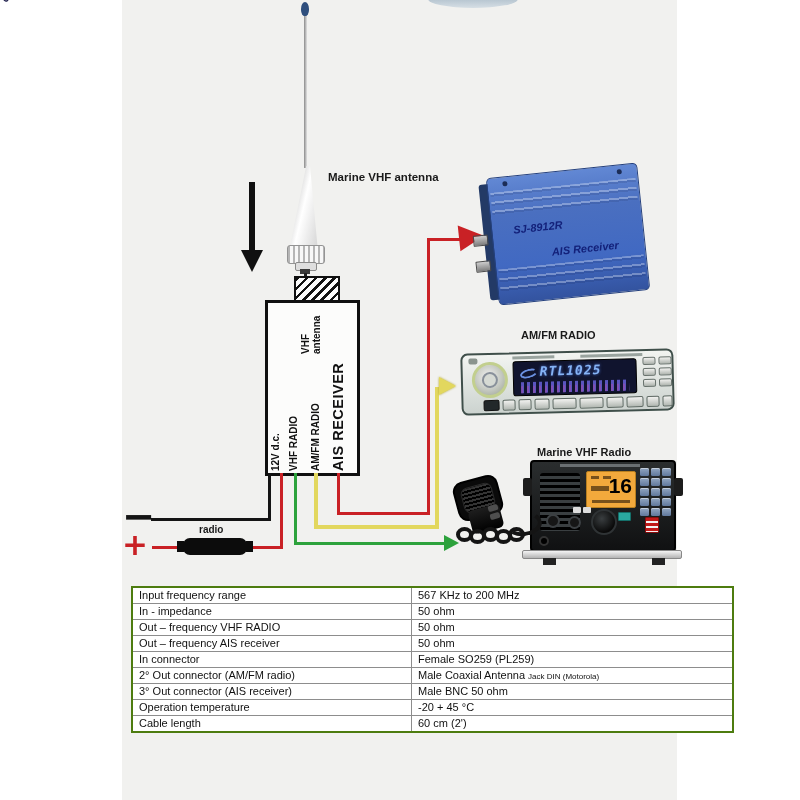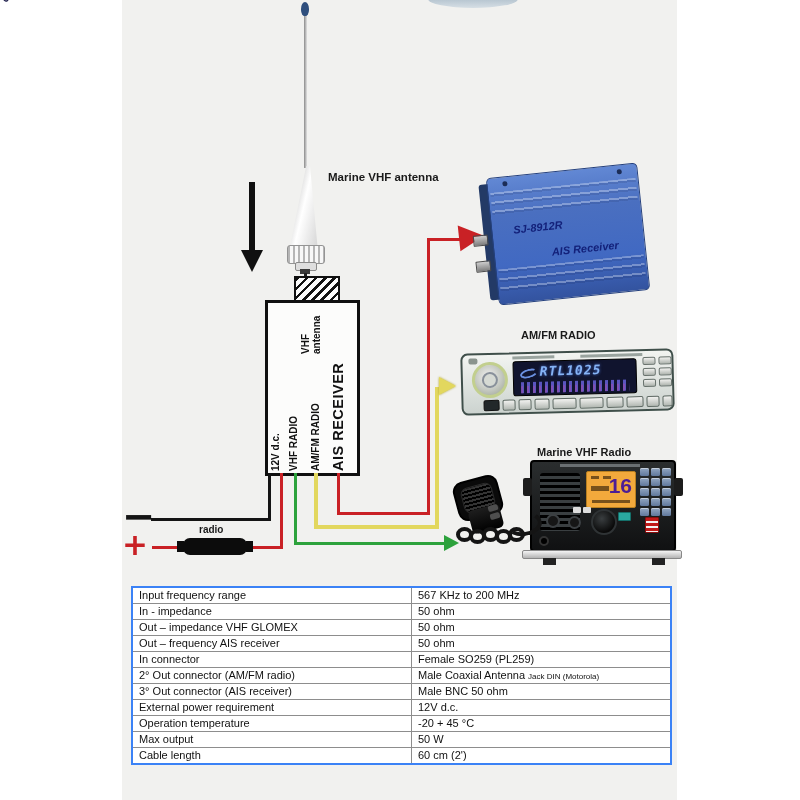--- a/index.html
+++ b/index.html
@@ -88,21 +88,21 @@
   .st-brow div.dark{background:#22282a;border-color:#111;}
 
   
   .vhf-label{left:537px;top:446px;font-size:11px;}
   .vhf-body{left:530px;top:460px;width:146px;height:92px;background:linear-gradient(180deg,#2a2d2e,#101112);border:2px solid #000;border-radius:4px;box-sizing:border-box;}
   .vhf-topstrip{left:28px;top:2px;width:80px;height:3px;background:#6a6f72;}
   .vhf-sideknob-l{left:-9px;top:16px;width:9px;height:18px;background:#1c1c1c;border-radius:2px;}
   .vhf-sideknob-r{right:-9px;top:16px;width:9px;height:18px;background:#1c1c1c;border-radius:2px;}
   .vhf-grille{left:8px;top:11px;width:40px;height:58px;border-radius:3px;background:repeating-linear-gradient(180deg,#000 0 3px,#3a3f41 3px 6px);}
   .vhf-display{left:54px;top:9px;width:50px;height:37px;background:var(--display-amber);border:1px solid #b87f20;border-radius:2px;box-sizing:border-box;}
-  .vhf-ch{right:3px;top:0px;font-size:21px;font-weight:bold;color:#4c1d95;line-height:1.3;}
+  .vhf-ch{right:3px;top:0px;font-size:21px;font-weight:bold;color:#000000;line-height:1.3;}
   .vd-bar{position:absolute;background:rgba(20,10,0,.55);height:3px;}
   .vhf-keypad{left:108px;top:6px;display:grid;grid-template-columns:9px 9px 9px;grid-auto-rows:8px;gap:2px;}
   .vhf-keypad div{background:linear-gradient(180deg,#93a7c2,#60789c);border-radius:1.5px;box-shadow:inset 0 1px rgba(255,255,255,.45);}
   .vhf-knob-s1{left:14px;top:52px;width:14px;height:14px;border-radius:50%;background:#161616;border:2px solid #3c4043;box-sizing:border-box;}
   .vhf-knob-s2{left:36px;top:54px;width:13px;height:13px;border-radius:50%;background:#161616;border:2px solid #3c4043;box-sizing:border-box;}
   .vhf-knob-big{left:59px;top:47px;width:26px;height:26px;border-radius:50%;background:radial-gradient(circle at 40% 35%,#3a3e40,#0a0a0a 70%);border:2px solid #2f3335;box-sizing:border-box;}
   .vhf-btn-w1{left:41px;top:45px;width:8px;height:6px;background:#dcdcdc;border-radius:1px;}
   .vhf-btn-w2{left:51px;top:45px;width:8px;height:6px;background:#dcdcdc;border-radius:1px;}
   .vhf-btn-teal{left:86px;top:50px;width:11px;height:7px;background:#2aa8a0;border-radius:1px;border:1px solid #14706a;}
   .vhf-btn-red{left:113px;top:55px;width:12px;height:14px;background:repeating-linear-gradient(180deg,#c01818 0 3px,#f2f2f2 3px 5px);border:1px solid #8a0d0d;border-radius:1px;}
@@ -114,21 +114,21 @@
   
   .mic-head{left:455px;top:478px;width:46px;height:40px;border-radius:10px;background:#0a0a0a;border:2px solid #000;transform:rotate(-15deg);box-sizing:border-box;}
   .mic-grille{left:5px;top:5px;right:5px;bottom:5px;border-radius:7px;background:repeating-linear-gradient(0deg,#000 0 2px,#343434 2px 4px);border:1px solid #2a2a2a;}
   .mic-body{left:470px;top:507px;width:32px;height:24px;background:linear-gradient(180deg,#1e1e1e,#000);border-radius:5px;transform:rotate(-15deg);}
   .mic-btn1{left:488px;top:505px;width:10px;height:6px;background:#4e4e4e;border-radius:2px;transform:rotate(-15deg);}
   .mic-btn2{left:490px;top:513px;width:10px;height:6px;background:#4e4e4e;border-radius:2px;transform:rotate(-15deg);}
   .coil{display:block;position:absolute;width:17px;height:15px;border:4px solid #141414;border-radius:50%;box-sizing:border-box;}
   .mic-tail{left:506px;top:512px;width:36px;height:24px;border:4px solid #141414;border-top-color:transparent;border-left-color:transparent;border-radius:50%;box-sizing:border-box;transform:rotate(-8deg);}
 
   
-  .spec-table{position:absolute;left:131px;top:586px;width:541px;border-collapse:collapse;background:#ffffff;border:2px solid #3b82f6;table-layout:fixed;}
+  .spec-table{position:absolute;left:131px;top:586px;width:603px;border-collapse:collapse;background:#ffffff;border:2px solid #4d7c0f;table-layout:fixed;}
   .spec-table td{border:1px solid #8d8d8d;font-size:11px;color:#111;padding:1px 6px 1px 6px;height:13px;line-height:1.15;overflow:hidden;white-space:nowrap;}
   .spec-table td:first-child{width:266px;}
   .small-val{font-size:8px;}
 
   
   .top-arc{left:428px;top:-10px;width:90px;height:18px;border-radius:50%;background:linear-gradient(180deg,#7d97ad,#cfdae2);opacity:.8;}
 </style>
 </head>
 <body>
 
@@ -292,50 +292,42 @@
 
     <tr>
         <td>Input frequency range</td>
         <td><span>567 KHz to 200 MHz</span> <span class="small-val"></span></td>
       </tr>
         <tr>
         <td>In - impedance</td>
         <td><span>50 ohm</span> <span class="small-val"></span></td>
       </tr>
         <tr>
-        <td>Out – impedance VHF GLOMEX</td>
+        <td>Out – frequency VHF RADIO</td>
         <td><span>50 ohm</span> <span class="small-val"></span></td>
       </tr>
         <tr>
         <td>Out – frequency AIS receiver</td>
         <td><span>50 ohm</span> <span class="small-val"></span></td>
       </tr>
         <tr>
         <td>In connector</td>
         <td><span>Female SO259 (PL259)</span> <span class="small-val"></span></td>
       </tr>
         <tr>
         <td>2° Out connector (AM/FM radio)</td>
         <td><span>Male Coaxial Antenna</span> <span class="small-val">Jack DIN (Motorola)</span></td>
       </tr>
         <tr>
         <td>3° Out connector (AIS receiver)</td>
         <td><span>Male BNC 50 ohm</span> <span class="small-val"></span></td>
       </tr>
         <tr>
-        <td>External power requirement</td>
-        <td><span>12V d.c.</span> <span class="small-val"></span></td>
-      </tr>
-        <tr>
         <td>Operation temperature</td>
         <td><span>-20 + 45 °C</span> <span class="small-val"></span></td>
-      </tr>
-        <tr>
-        <td>Max output</td>
-        <td><span>50 W</span> <span class="small-val"></span></td>
       </tr>
         <tr>
         <td>Cable length</td>
         <td><span>60 cm (2')</span> <span class="small-val"></span></td>
       </tr>
       </tbody>
   </table>
 </div>
 
 </body></html>

